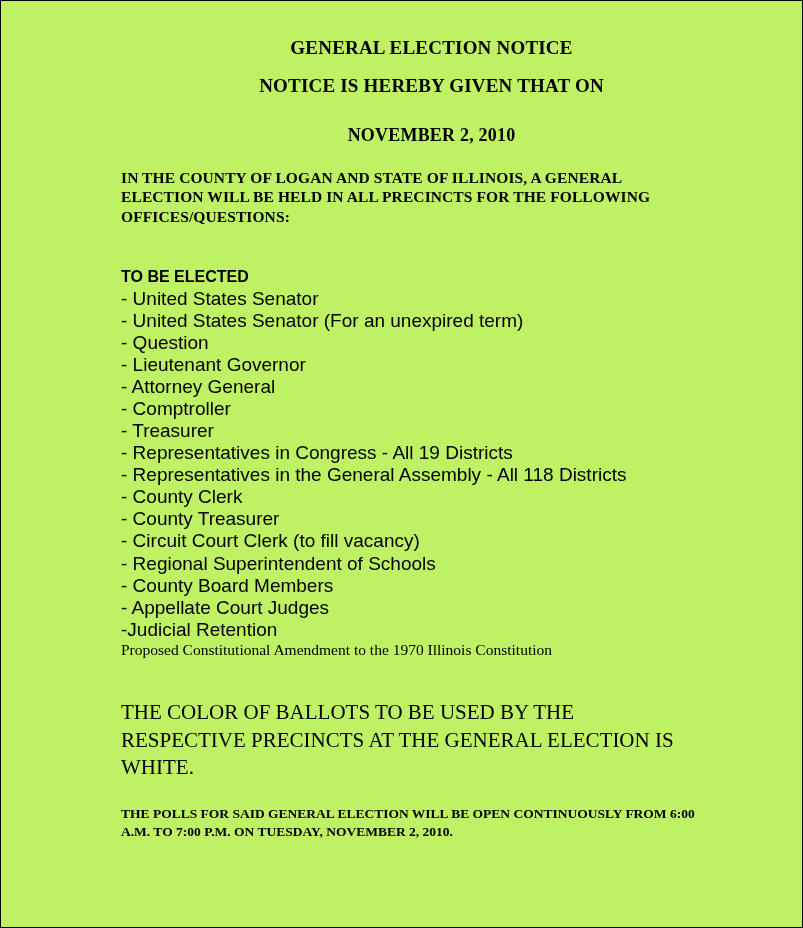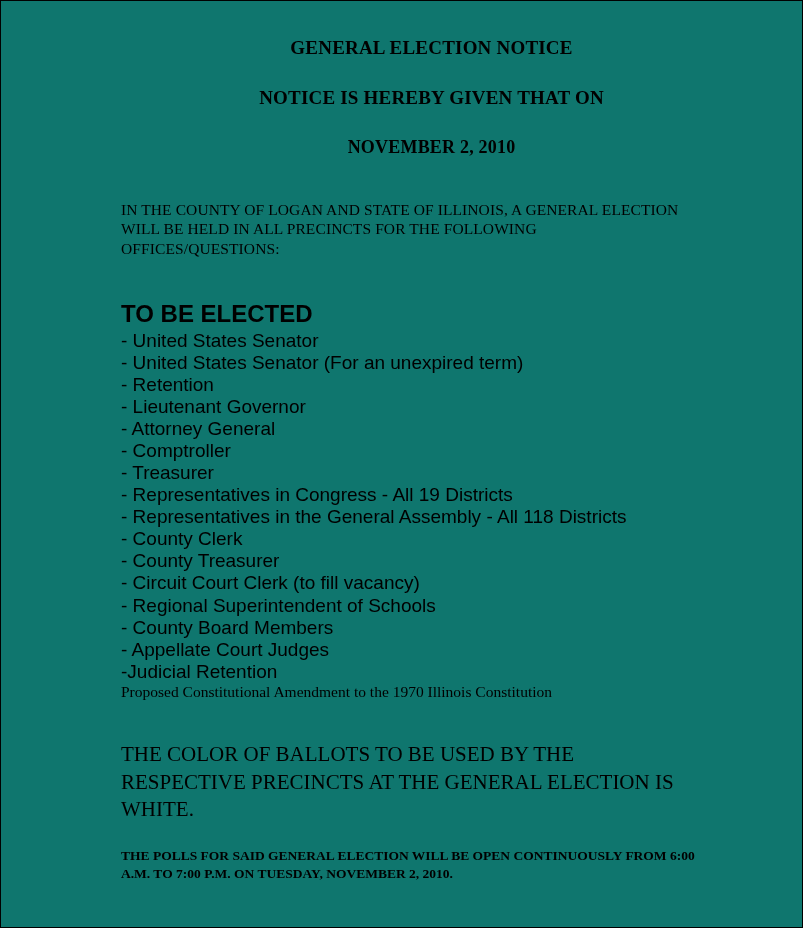--- a/index.html
+++ b/index.html
@@ -4,21 +4,21 @@
 <style>
   html, body {
     margin: 0;
     padding: 0;
     background: #8a8a8a;
   }
   .page {
     position: relative;
     width: 803px;
     height: 928px;
-    background: #0f766e;
+    background: #bef264;
     border: 1px solid #000000;
     box-sizing: border-box;
     overflow: hidden;
     font-family: "Liberation Serif", serif;
     color: #000000;
   }
   .doc {
     padding: 22px 60px 0 120px;
     box-sizing: border-box;
   }
@@ -26,37 +26,37 @@
     text-align: center;
   }
   .title-line {
     font-family: "Liberation Serif", serif;
     font-weight: bold;
     font-size: 19px;
     letter-spacing: 0.2px;
     margin: 0;
   }
   .title-line.l1 { margin-top: 14px; }
-  .title-line.l2 { margin-top: 28px; }
+  .title-line.l2 { margin-top: 16px; }
   .title-line.l3 { margin-top: 28px; font-size: 18px; }
 
   .intro {
-    margin-top: 42px;
+    margin-top: 22px;
     font-family: "Liberation Serif", serif;
-    font-weight: normal;
+    font-weight: bold;
     font-size: 15.5px;
     line-height: 1.25;
     letter-spacing: 0.1px;
     max-width: 560px;
   }
 
   .section-heading {
     font-family: "Liberation Sans", sans-serif;
     font-weight: bold;
-    font-size: 24px;
+    font-size: 16px;
     margin-top: 42px;
     margin-bottom: 2px;
   }
   .list {
     font-family: "Liberation Sans", sans-serif;
     font-size: 19px;
     line-height: 1.16;
   }
   .list-item {
     margin: 0;
@@ -114,21 +114,21 @@
       <div class="title-line l3">NOVEMBER 2, 2010</div>
     </div>
 
     <div class="intro">IN THE COUNTY OF LOGAN AND STATE OF ILLINOIS, A GENERAL ELECTION WILL BE HELD IN ALL PRECINCTS FOR THE FOLLOWING OFFICES/QUESTIONS:</div>
 
     <div class="section-heading">TO BE ELECTED</div>
 
     <div class="list">
       <div class="list-item">- United States Senator</div>
       <div class="list-item">- United States Senator (For an unexpired term)</div>
-      <div class="list-item">- Retention</div>
+      <div class="list-item">- Question</div>
       <div class="list-item">- Lieutenant Governor</div>
       <div class="list-item">- Attorney General</div>
       <div class="list-item">- Comptroller</div>
       <div class="list-item">- Treasurer</div>
       <div class="list-item">- Representatives in Congress - All 19 Districts</div>
       <div class="list-item">- Representatives in the General Assembly - All 118 Districts</div>
       <div class="list-item">- County Clerk</div>
       <div class="list-item">- County Treasurer</div>
       <div class="list-item">- Circuit Court Clerk (to fill vacancy)</div>
       <div class="list-item">- Regional Superintendent of Schools</div>

